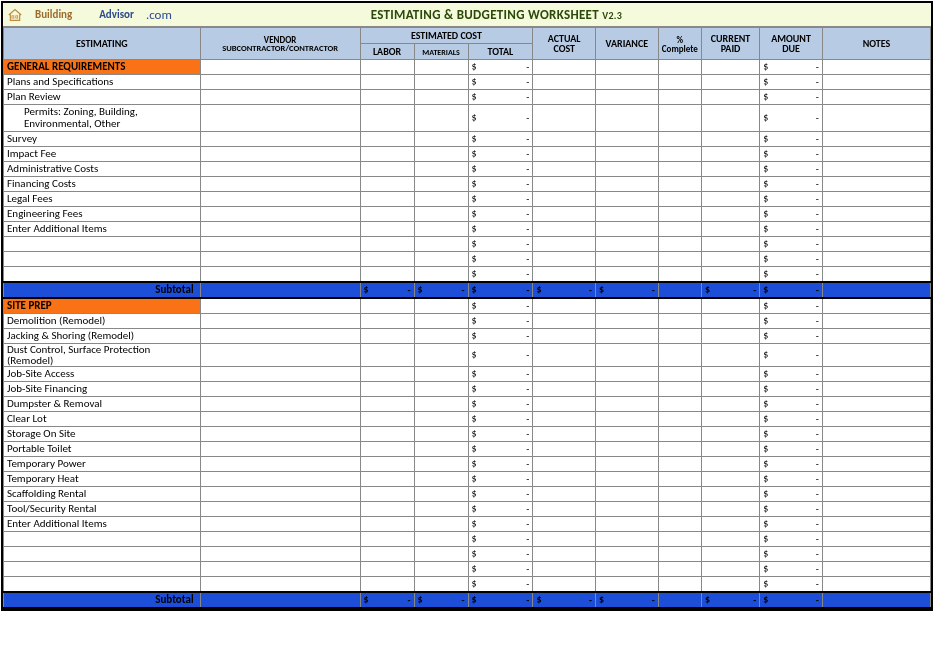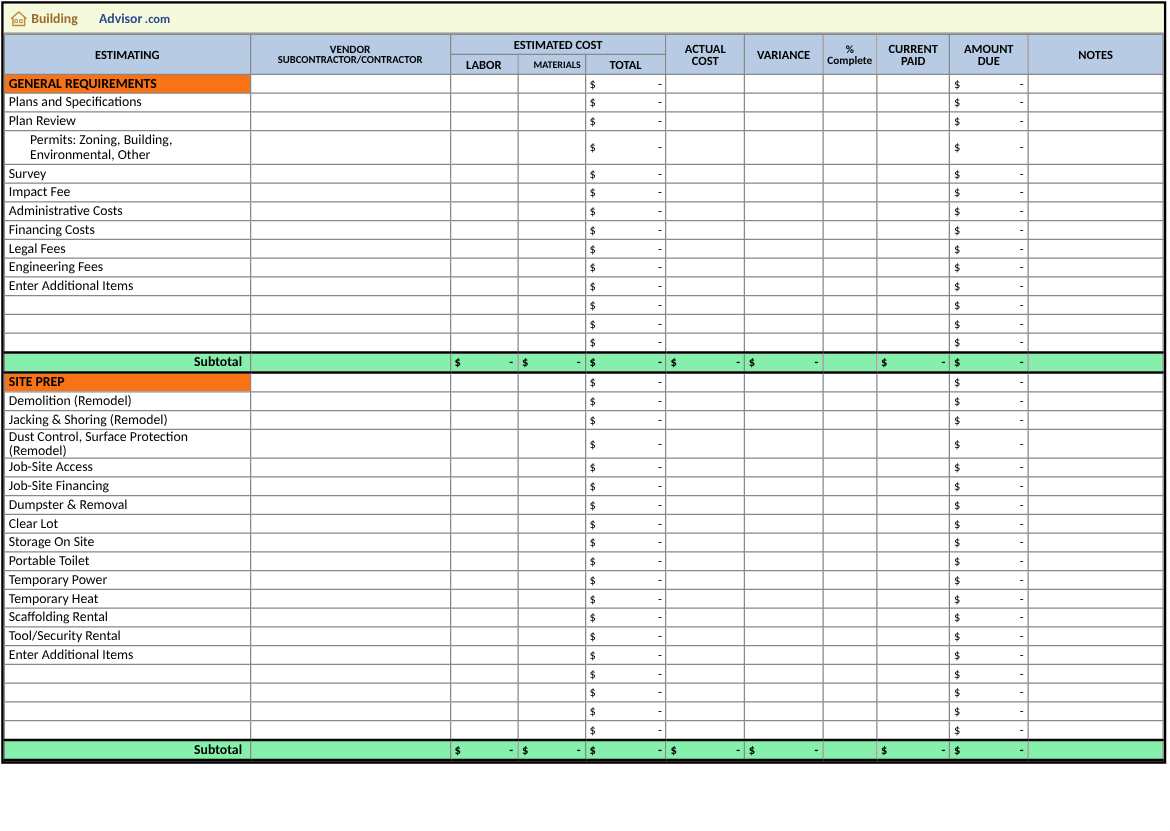--- a/index.html
+++ b/index.html
@@ -14,27 +14,27 @@
   .sheet { width: 932px; border: 2px solid #000; margin: 1px; }
   .title-bar {
     background: #f5fadc;
     height: 24px;
     border-bottom: 1px solid #888;
     display: flex;
     align-items: center;
     padding-left: 4px;
   }
   .logo {
-    display: inline-flex; align-items: center; gap: 2px;
+    display: inline-flex; align-items: center; gap: 12px;
     font-size: 11px; color: #2d4b8e;
   }
   .logo svg { width: 16px; height: 14px; }
   .logo .adv { color: #2d4b8e; font-weight: 600; margin-left: 15px; }
   .logo .bld { color: #9c6b2b; font-weight: 600; }
-  .logo .com { color: #2d4b8e; font-size: 10px; font-weight: bold; }
+  .logo .com { color: #2d4b8e; font-size: 13px; }
   .title-text {
     flex: 1; text-align: center;
     font-weight: 700; font-size: 13px; color: #2b4a0a;
     letter-spacing: 0.3px;
     margin-left:-110px;
   }
   .title-text .ver { font-size: 10px; font-weight: 600; }
 
   table { border-collapse: collapse; width: 100%; table-layout: fixed; }
   th, td {
@@ -63,21 +63,21 @@
   .col-actual { width: 58px; }
   .col-var { width: 58px; }
   .col-compl { width: 40px; }
   .col-paid { width: 54px; }
   .col-due { width: 58px; }
   .col-notes { width: 100px; }
 
   .section-hdr td:first-child { font-weight: 700; background: #f97316; }
   .section-hdr td { background: #fff; }
   .subtotal td {
-    background: #86efac;
+    background: #1d4ed8;
     font-weight: 700;
     border-top: 2px solid #000;
     border-bottom: 2px solid #000;
     height: 16px;
   }
   .subtotal .lbl { text-align: right; padding-right: 6px; }
   .money { font-family: Calibri, Arial, sans-serif; font-size: 10px; }
   .money .sym { float: left; }
   .money .dash { float: right; }
   .wrap { white-space: normal; line-height: 12px; padding: 1px 20px; }
@@ -93,20 +93,24 @@
   <div class="title-bar">
     <span class="logo">
       <svg viewBox="0 0 20 18">
         <path d="M2 9 L10 2 L18 9 M4 8 V16 H16 V8" fill="none" stroke="#c08a3e" stroke-width="1.5"></path>
         <rect x="6" y="10" width="2.5" height="3" fill="none" stroke="#c08a3e" stroke-width="1"></rect>
         <rect x="11" y="10" width="2.5" height="3" fill="none" stroke="#c08a3e" stroke-width="1"></rect>
       </svg>
       <span class="bld">Building</span>
         <span class="adv">Advisor</span>
         <span class="com">.com</span>
+    </span>
+    <span class="title-text">
+      <span>ESTIMATING &amp; BUDGETING WORKSHEET</span>
+      <span class="ver">V2.3</span>
     </span>
   </div>
 
   <table>
     <colgroup>
       <col class="col-desc">
         <col class="col-vendor">
       <col class="col-labor">
         <col class="col-mat">
         <col class="col-total">
@@ -127,21 +131,21 @@
         <th colspan="3">ESTIMATED COST</th>
         <th rowspan="2" style="white-space:normal;">ACTUAL COST</th>
         <th rowspan="2">VARIANCE</th>
         <th rowspan="2" style="white-space:normal;line-height:9px;font-size:9px;">% Complete</th>
         <th rowspan="2" style="white-space:normal;">CURRENT PAID</th>
         <th rowspan="2" style="white-space:normal;">AMOUNT DUE</th>
         <th rowspan="2">NOTES</th>
       </tr>
       <tr class="hdr-top">
         <th>LABOR</th>
-        <th style="font-size:8px;text-align:right;">MATERIALS</th>
+        <th style="font-size:8px;">MATERIALS</th>
         <th>TOTAL</th>
       </tr>
     </thead>
     <tbody id="tbody">
         <tr class="section-hdr">
           <td>GENERAL REQUIREMENTS</td>
           <td></td>
           <td></td>
           <td></td>
           <td class="money">

